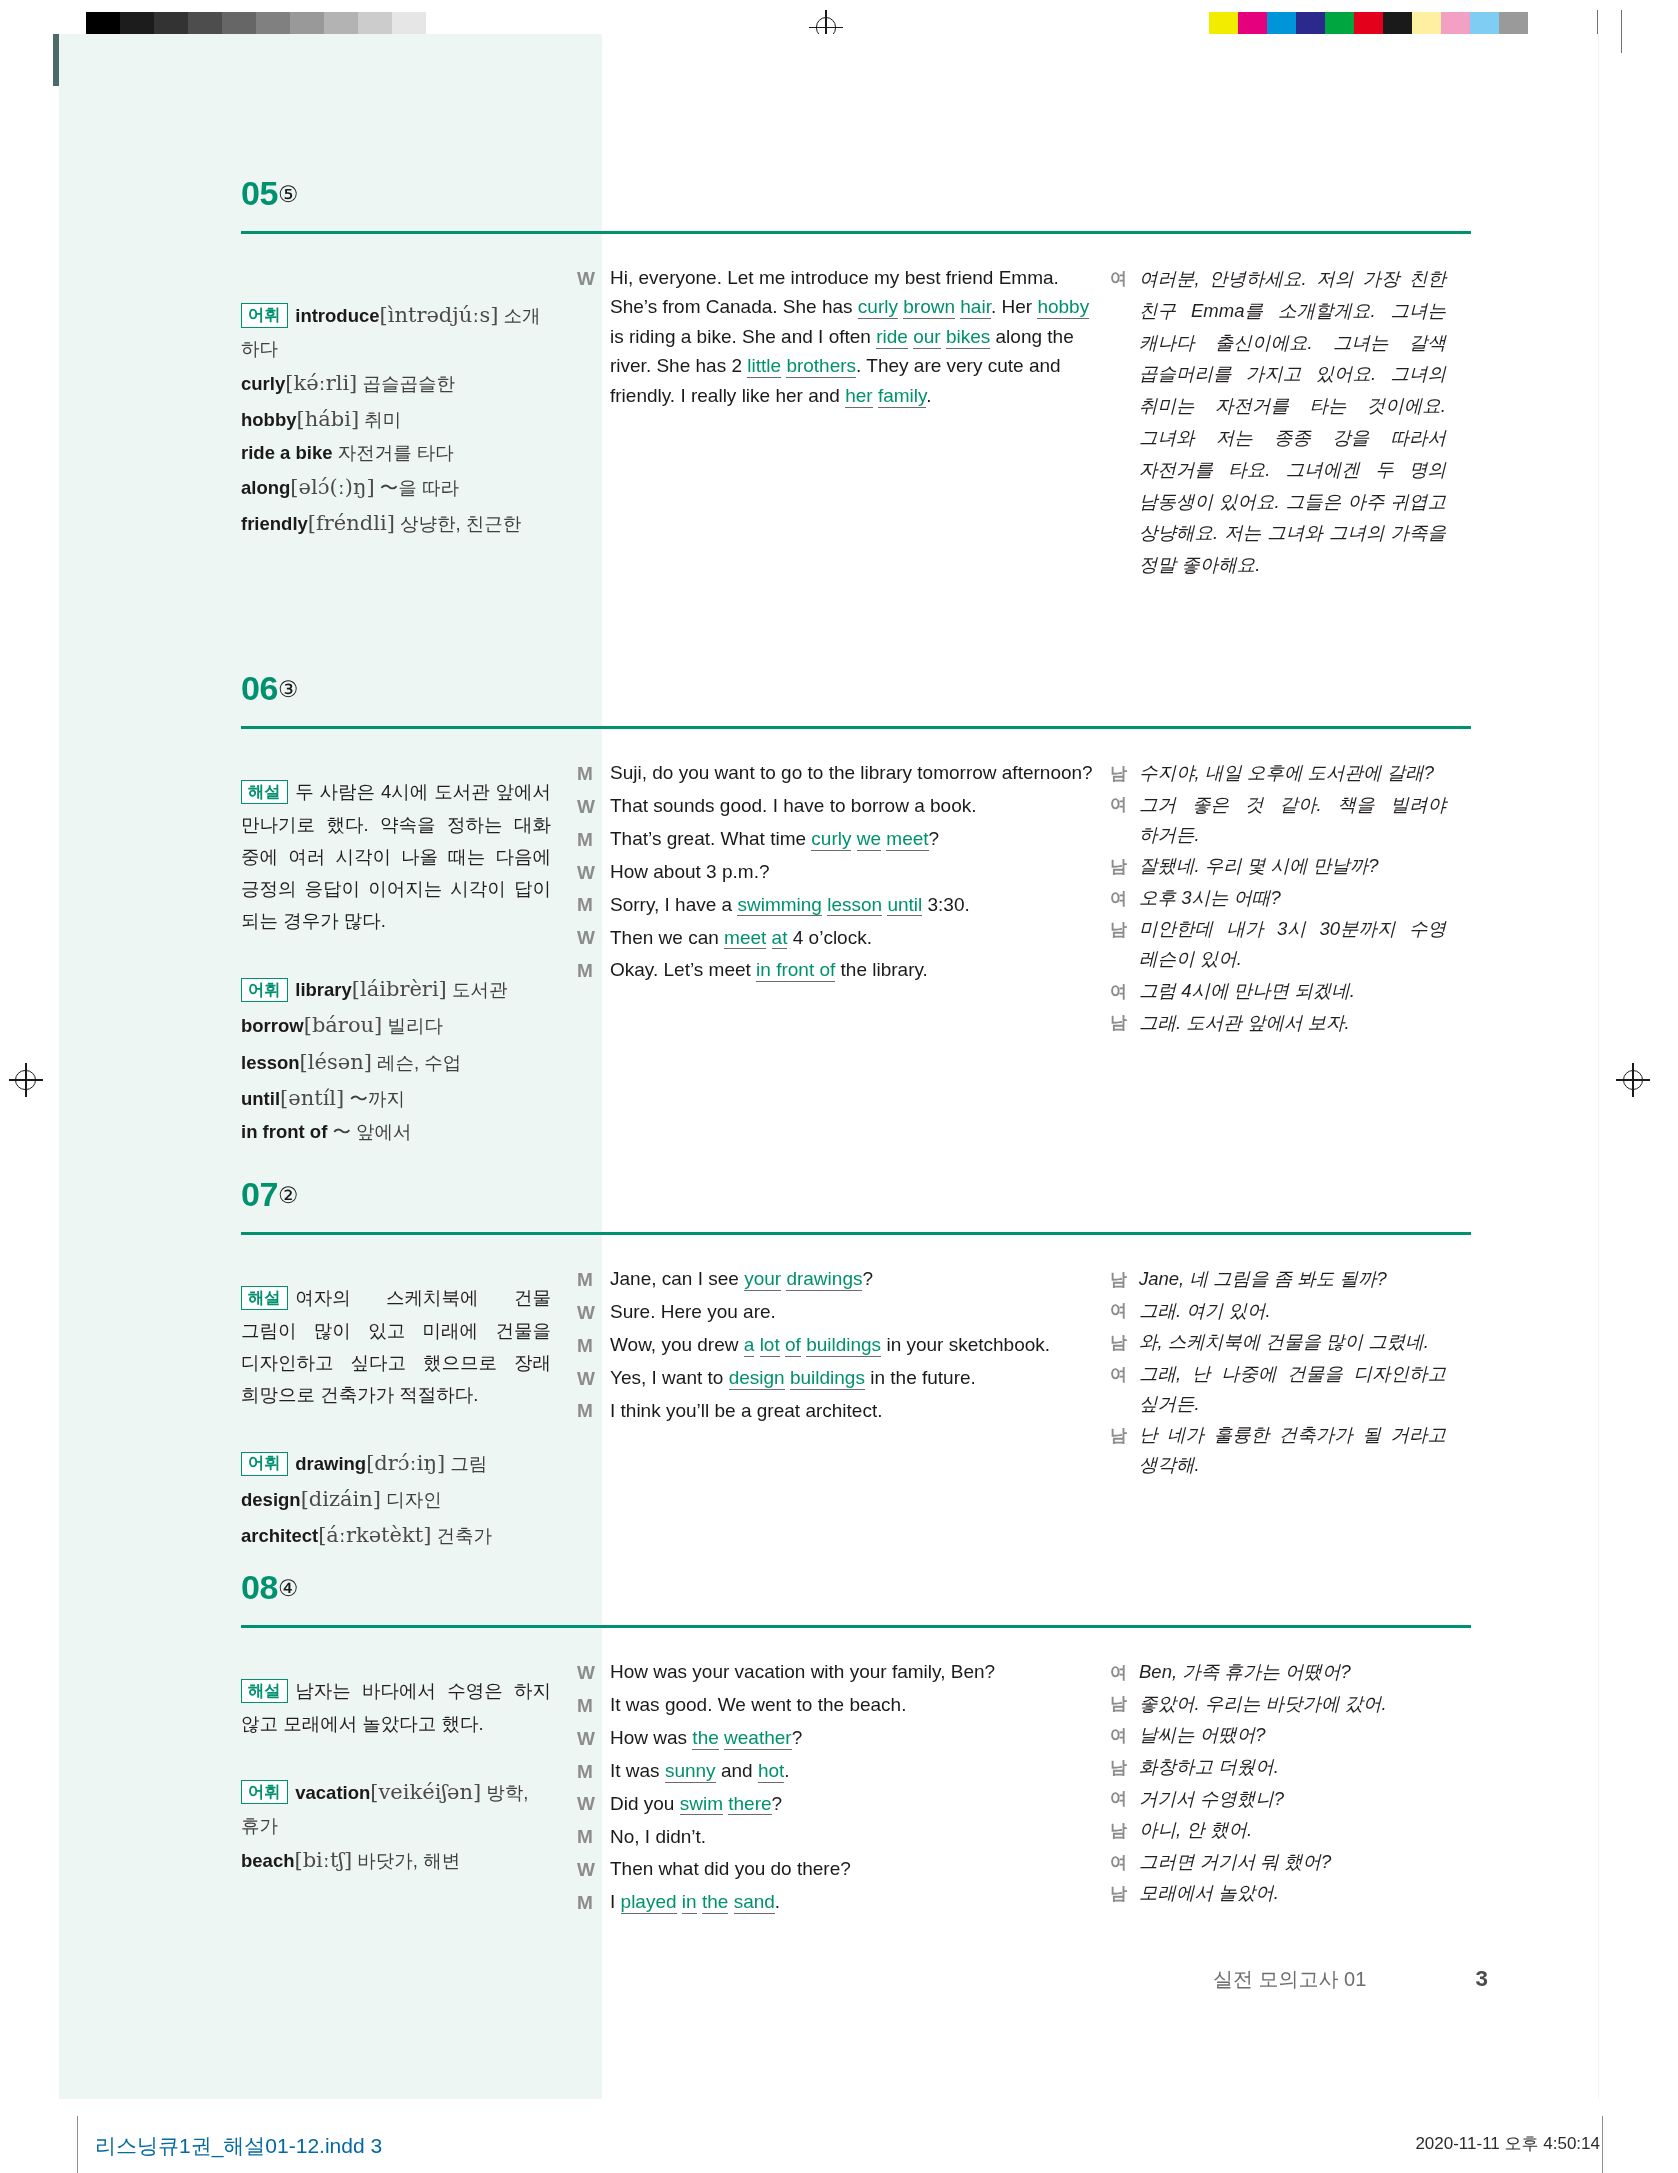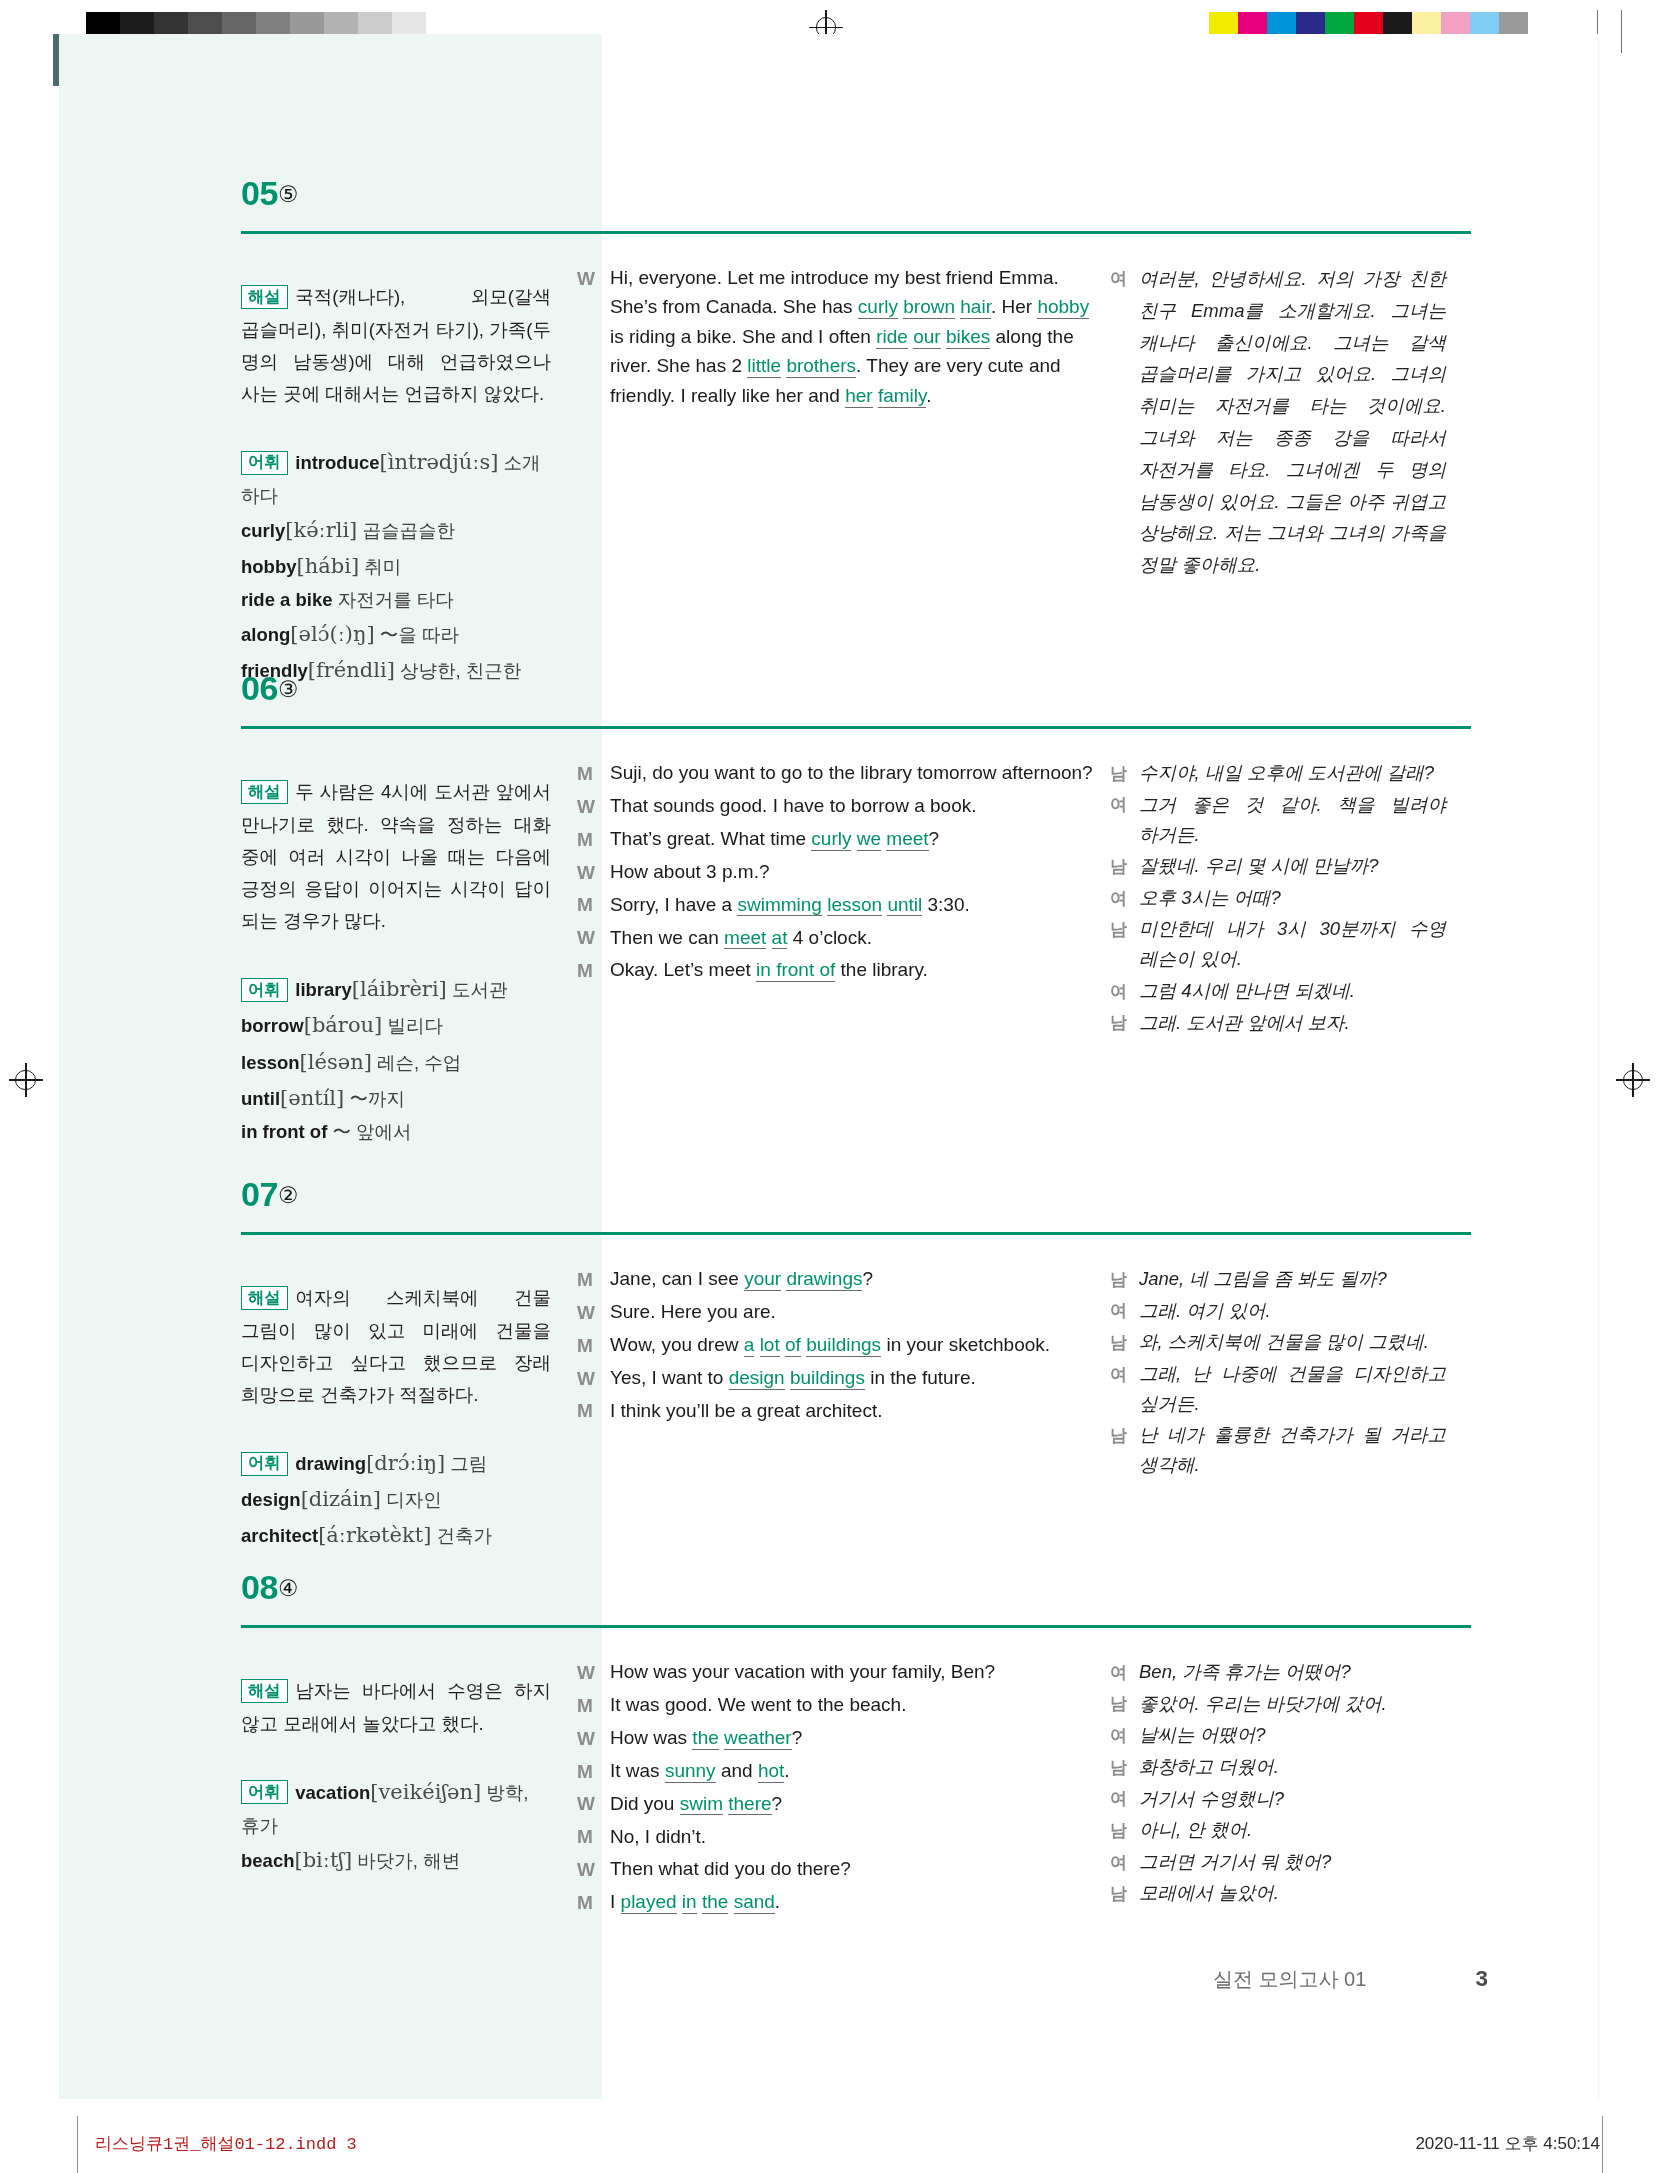--- a/index.html
+++ b/index.html
@@ -104,22 +104,22 @@
   #page-footer {
     position:absolute; left:1213px; top:1966px; width:275px;
     display:flex; align-items:baseline; justify-content:space-between;
   }
   #footer-label { font-size:20px; color:#6d6d6d; }
   #footer-pageno { font-size:22.4px; color:#4a4a4a; font-weight:600; }
 
   #print-footer {
     position:absolute; left:0; top:2123px; width:1679px; height:52px;
   }
-  #print-file { position:absolute; left:95px; top:8.6px; font-size:17px; color:#b91c1c;
-     font-family:Liberation Mono, monospace; }
+  #print-file { position:absolute; left:95px; top:8.6px; font-size:21px; color:#0369a1;
+     font-family:Liberation Sans, sans-serif; }
   #print-date { position:absolute; right:79px; top:8.6px; font-size:17px; color:#2b2b2b; }
   #print-rule-left { position:absolute; left:77px; top:-6.9px; width:0.9px; height:59px; background:#8d8d8d; }
   #print-rule-right { position:absolute; right:76px; top:-6.9px; width:0.9px; height:59px; background:#8d8d8d; }
 </style>
 </head>
 <body>
 
 <div id="calibration-bar-left">
     <i style="background: rgb(0, 0, 0);"></i>
     <i style="background: rgb(28, 28, 28);"></i>
@@ -170,23 +170,20 @@
 <div id="content">
 
   <div class="qblock" style="top:176px;">
     <div class="qhead">
       <span class="qnum">05</span>
       <span class="qans">⑤</span>
     </div>
     <div class="qrule"></div>
     <div class="qbody">
       <div class="col-note">
-        <p class="note-para">
-          <span class="tag">해설</span><span>국적(캐나다), 외모(갈색 곱슬머리), 취미(자전거 타기), 가족(두 명의 남동생)에 대해 언급하였으나 사는 곳에 대해서는 언급하지 않았다.</span>
-        </p>
         <div class="vocab">
           <span class="tag">어휘</span><span><span class="ventry"><span class="vword">introduce</span><span class="vipa">[ìntrədjúːs]</span><span class="vkr"> 소개하다</span></span><br><span class="ventry"><span class="vword">curly</span><span class="vipa">[kə́ːrli]</span><span class="vkr"> 곱슬곱슬한</span></span><br><span class="ventry"><span class="vword">hobby</span><span class="vipa">[hábi]</span><span class="vkr"> 취미</span></span><br><span class="ventry"><span class="vword">ride a bike</span><span class="vkr"> 자전거를 타다</span></span><br><span class="ventry"><span class="vword">along</span><span class="vipa">[əlɔ́(ː)ŋ]</span><span class="vkr"> 〜을 따라</span></span><br><span class="ventry"><span class="vword">friendly</span><span class="vipa">[fréndli]</span><span class="vkr"> 상냥한, 친근한</span></span></span>
         </div>
       </div>
       <div class="col-script">
           <div class="line">
             <span class="spk">W</span>
             <span class="utt nojust">Hi, everyone. Let me introduce my best friend Emma. She’s from Canada. She has <span class="hl">curly</span> <span class="hl">brown</span> <span class="hl">hair</span>. Her <span class="hl">hobby</span> is riding a bike. She and I often <span class="hl">ride</span> <span class="hl">our</span> <span class="hl">bikes</span> along the river. She has 2 <span class="hl">little</span> <span class="hl">brothers</span>. They are very cute and friendly. I really like her and <span class="hl">her</span> <span class="hl">family</span>.</span>
           </div>
         </div>

